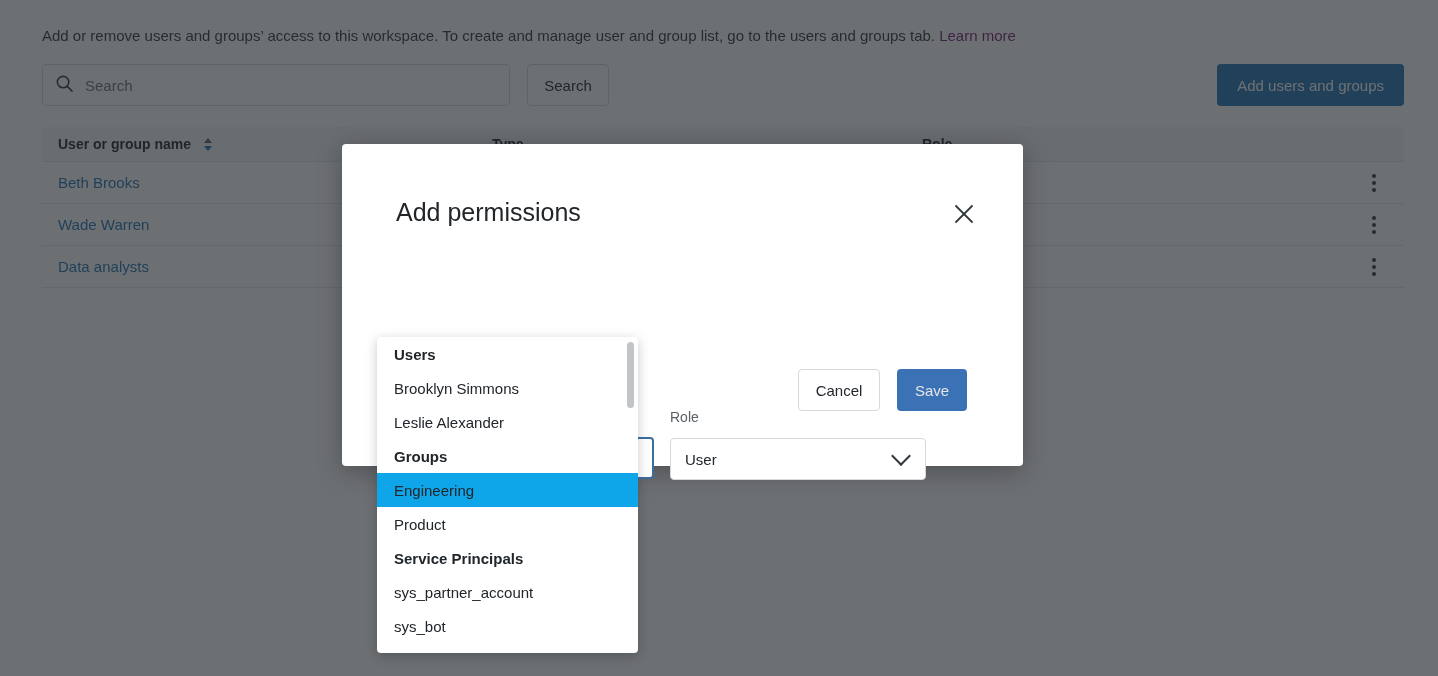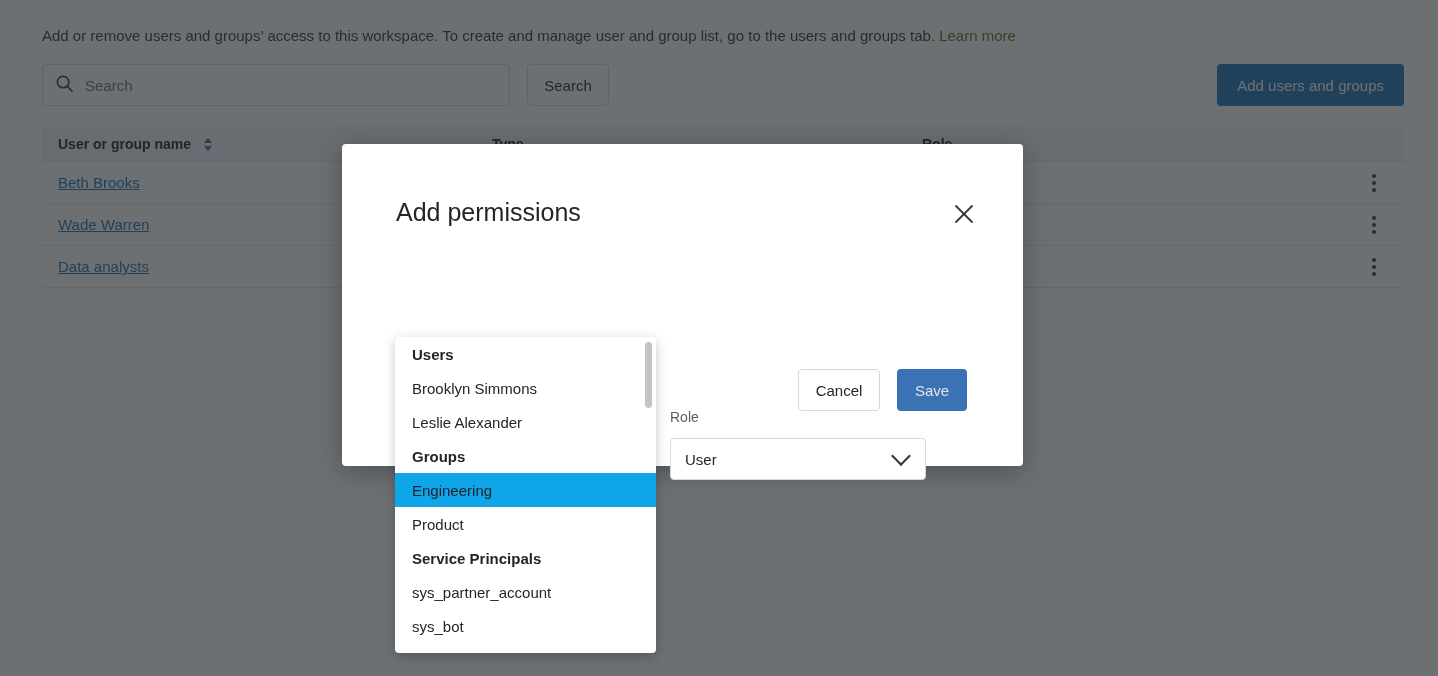--- a/index.html
+++ b/index.html
@@ -21,21 +21,21 @@
 
   .page-desc {
     position: absolute;
     left: 42px;
     top: 25px;
     font-size: 15px;
     color: #32373b;
     white-space: nowrap;
     line-height: 22px;
   }
-  .page-desc .learn-more { color: #4d7c0f; text-decoration: none; }
+  .page-desc .learn-more { color: #701a75; text-decoration: none; }
 
   .search-row {
     position: absolute;
     left: 42px;
     top: 64px;
     display: flex;
     align-items: center;
     gap: 17px;
   }
   .search-box {
@@ -101,21 +101,21 @@
     display: flex;
     align-items: center;
     height: 42px;
     border-bottom: 1px solid #e3e6e9;
     font-size: 15px;
   }
   .c-name { width: 450px; padding-left: 16px; }
   .c-type { width: 430px; }
   .c-role { flex: 1; }
   .c-menu { width: 60px; display: flex; justify-content: center; }
-  .trow .c-name { color: #2272b4; cursor: pointer; text-decoration: underline; }
+  .trow .c-name { color: #2272b4; cursor: pointer; }
   .trow .c-type, .trow .c-role { color: #21262b; }
 
   .sort-ico {
     display: inline-block;
     margin-left: 9px;
     position: relative;
     width: 9px;
     height: 13px;
     vertical-align: -2px;
   }
@@ -256,21 +256,21 @@
     background: #3a72b5;
     color: #e5e5e5;
     font-size: 15px;
     font-family: inherit;
     cursor: pointer;
   }
 
   
   #dropdown {
     position: absolute;
-    left: 395px;
+    left: 377px;
     top: 337px;
     width: 261px;
     height: 316px;
     background: #ffffff;
     border-radius: 4px;
     box-shadow: 0 3px 12px rgba(0,0,0,0.22);
     overflow: hidden;
   }
   .dd-list { list-style: none; }
   .dd-item {

